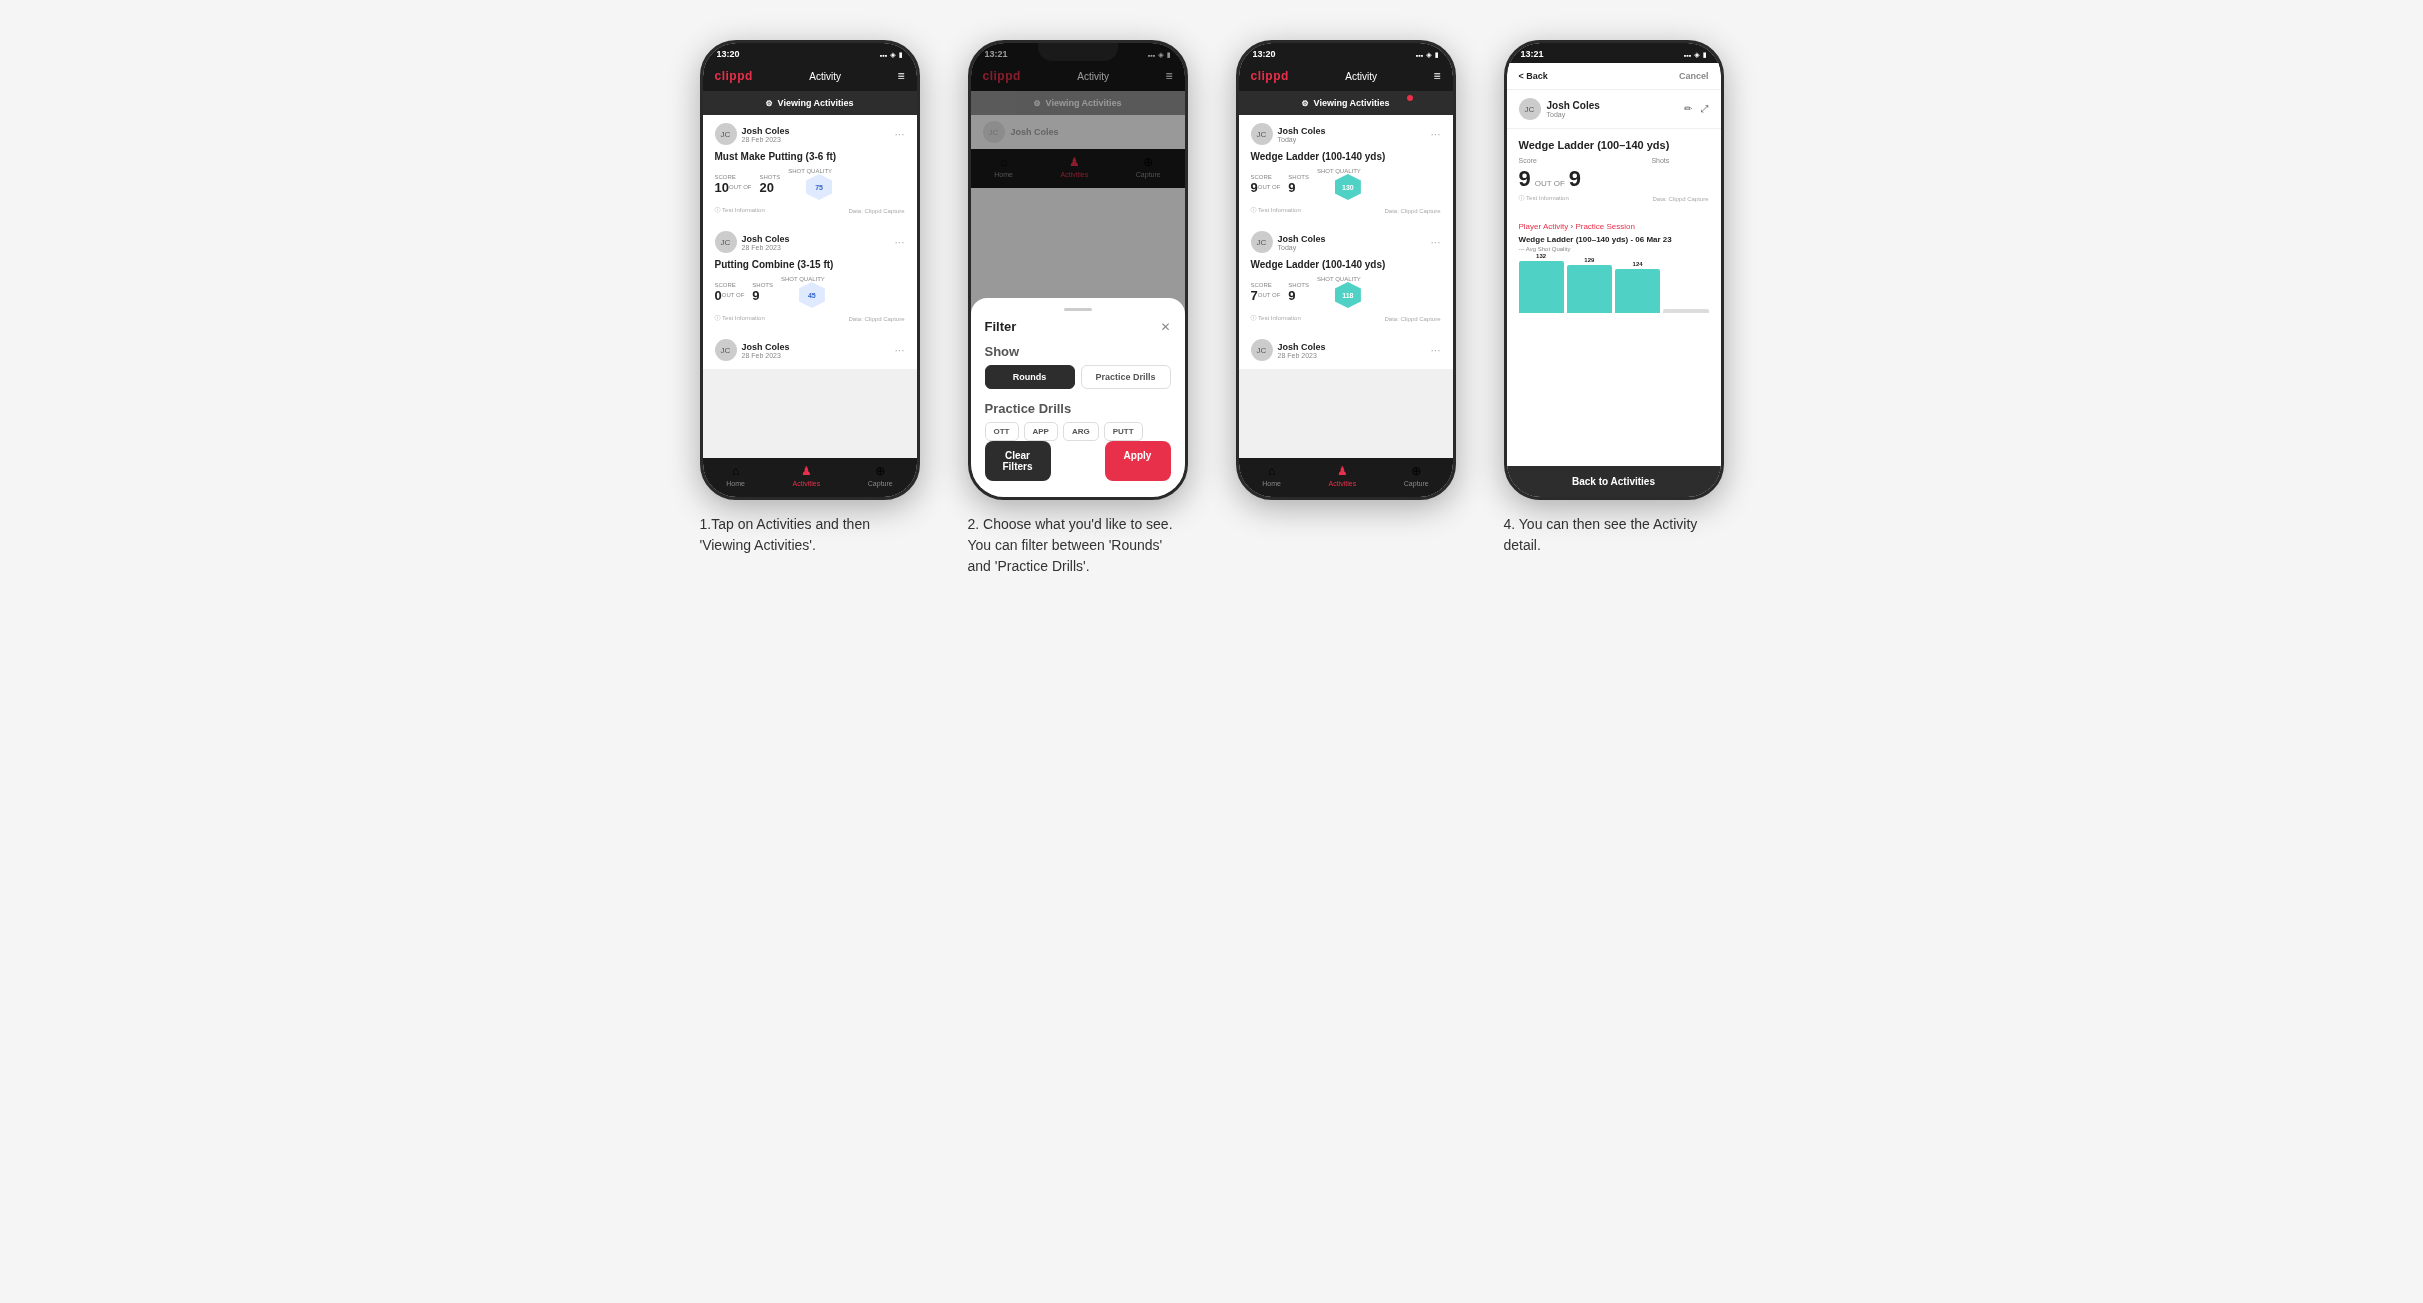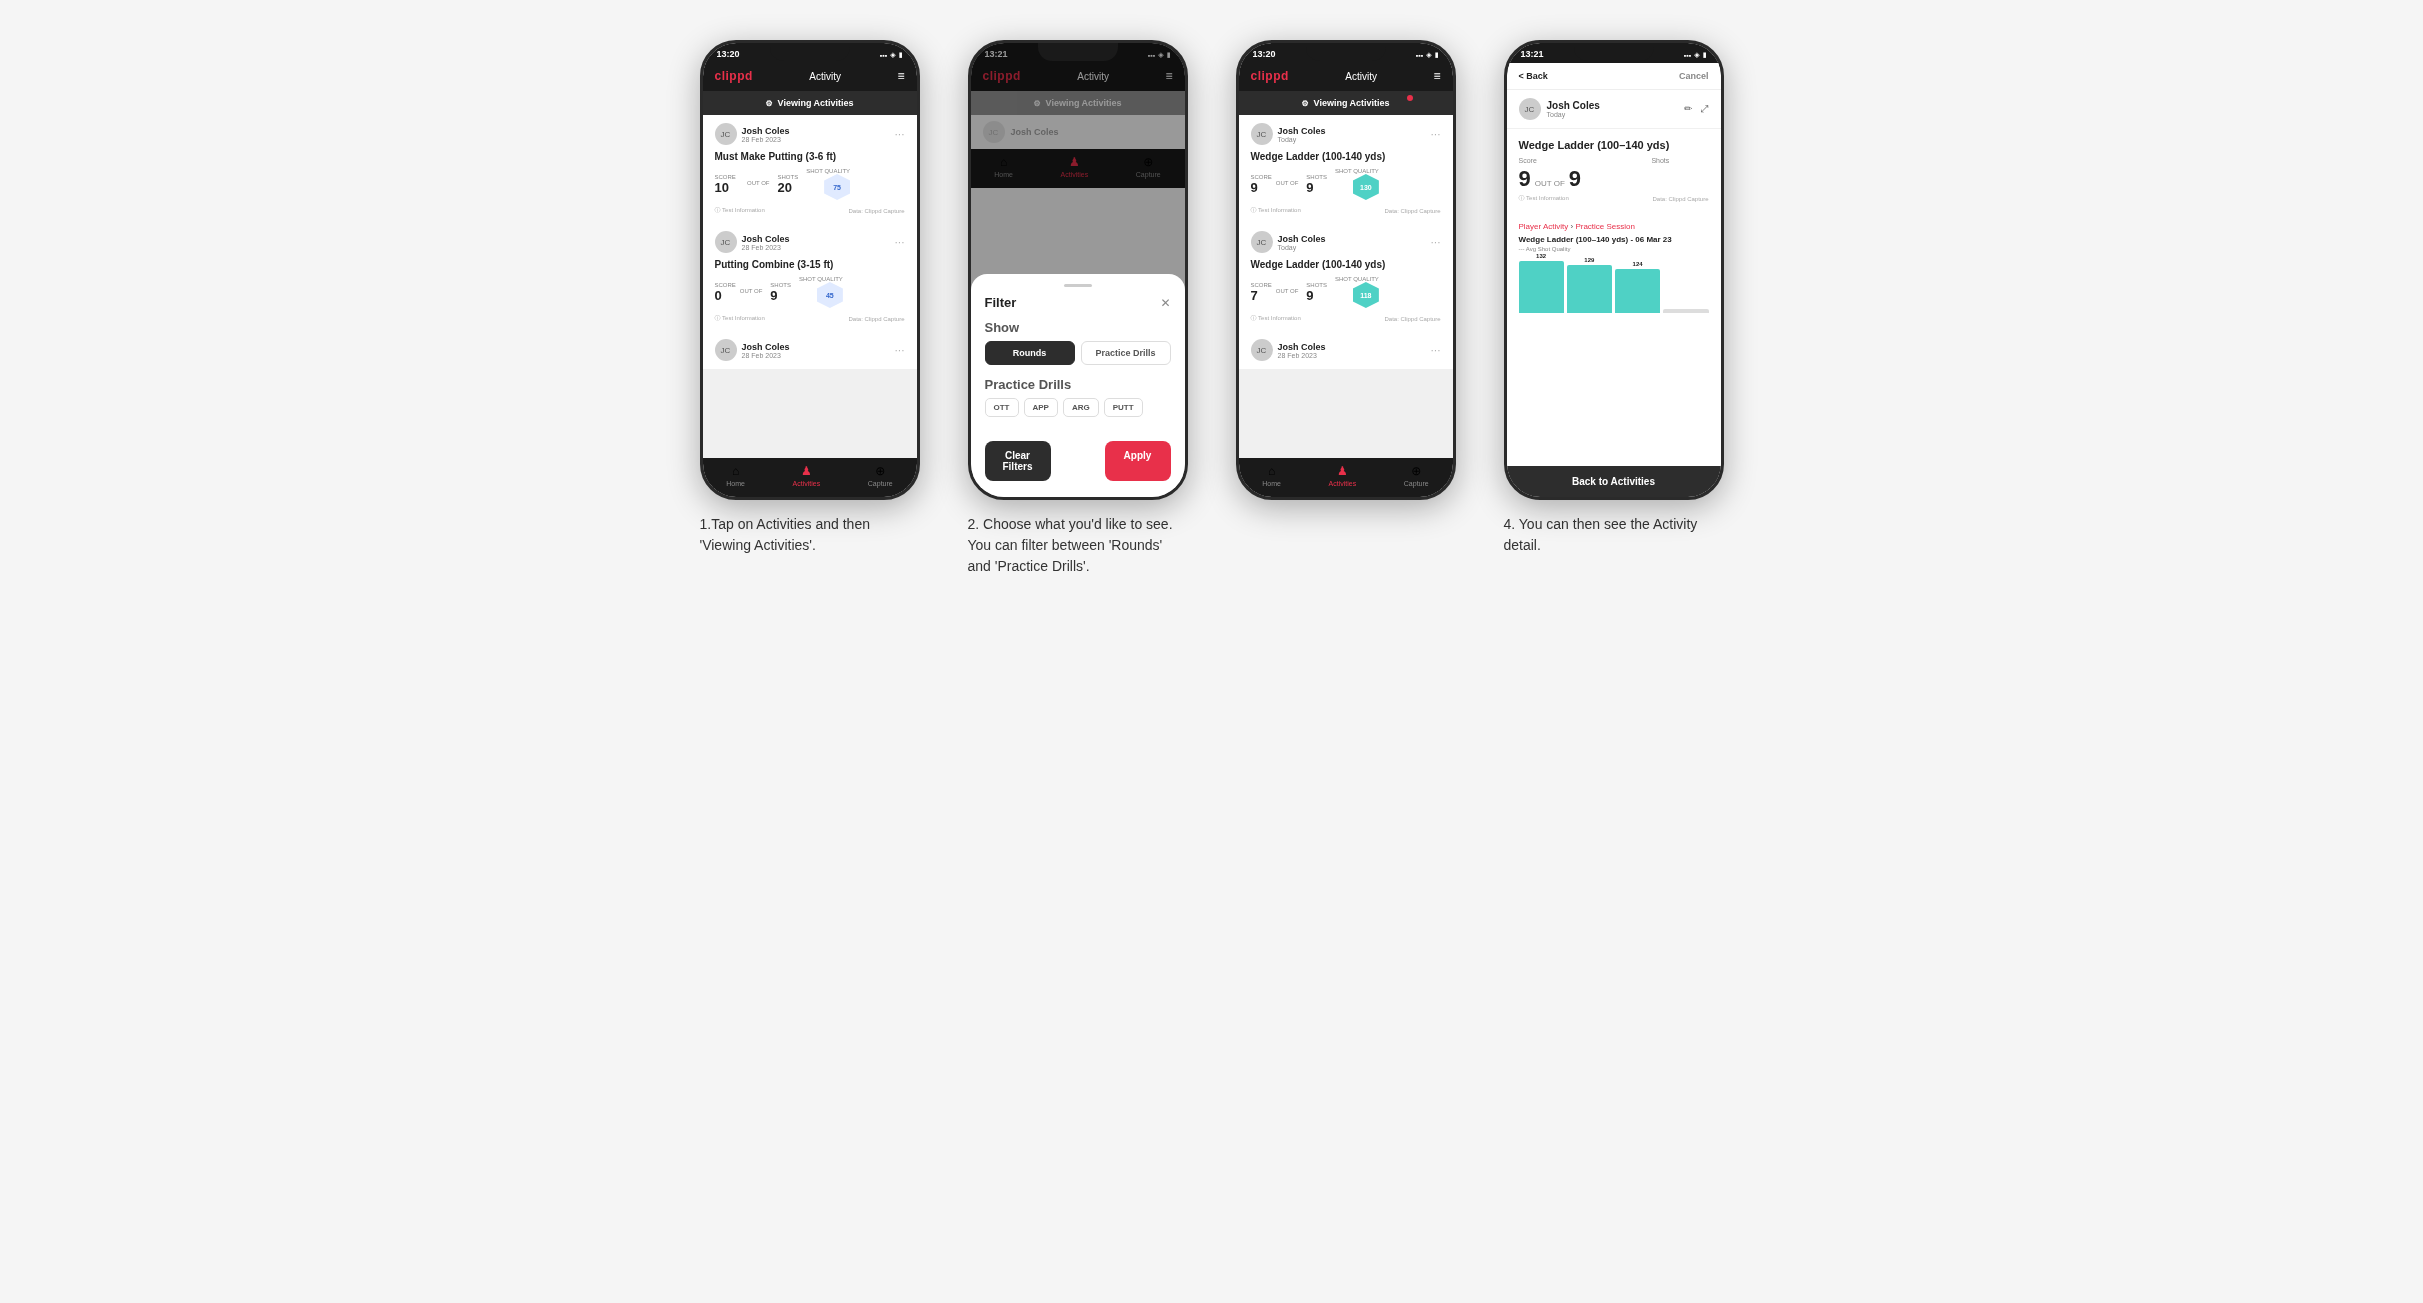--- a/index.html
+++ b/index.html
@@ -212,22 +212,22 @@
       font-weight: 700;
       color: #222;
     }
     .stat-outof {
       font-size: 6px;
       color: #888;
       font-weight: 500;
     }
     .stat-inline {
       display: flex;
-      align-items: flex-start;
-      gap: 18px;
+      align-items: center;
+      gap: 0;
     }
     .shot-quality-badge {
       width: 26px;
       height: 26px;
       background: #e0eaff;
       clip-path: polygon(50% 0%, 100% 25%, 100% 75%, 50% 100%, 0% 75%, 0% 25%);
       display: flex;
       align-items: center;
       justify-content: center;
       font-size: 7px;
@@ -341,21 +341,21 @@
       background: #fff;
     }
     .filter-toggle.active {
       background: #2d2d2d;
       color: #fff;
       border-color: #2d2d2d;
     }
     .filter-chips-row {
       display: flex;
       gap: 5px;
-      margin-bottom: 24px;
+      margin-bottom: 0;
       flex-wrap: wrap;
     }
     .filter-chip {
       padding: 4px 8px;
       border: 1px solid #ddd;
       border-radius: 5px;
       font-size: 8px;
       font-weight: 600;
       color: #555;
       background: #fff;

